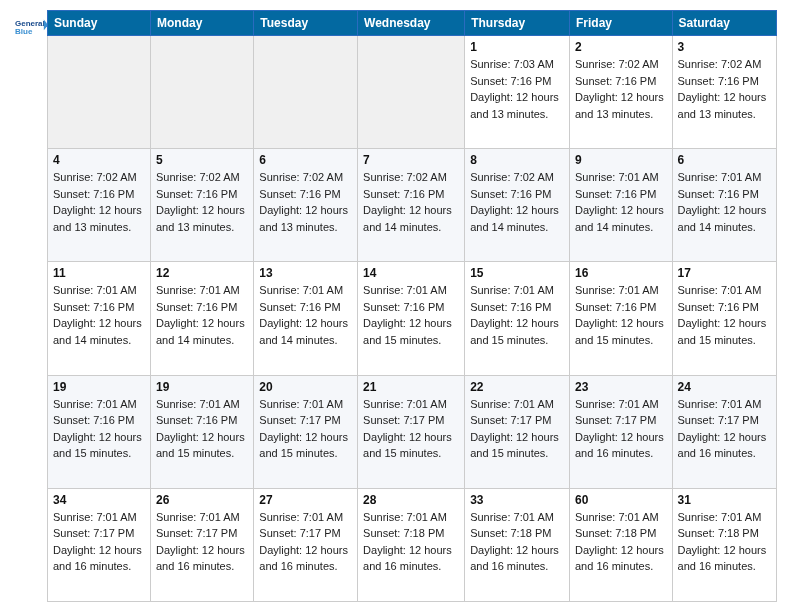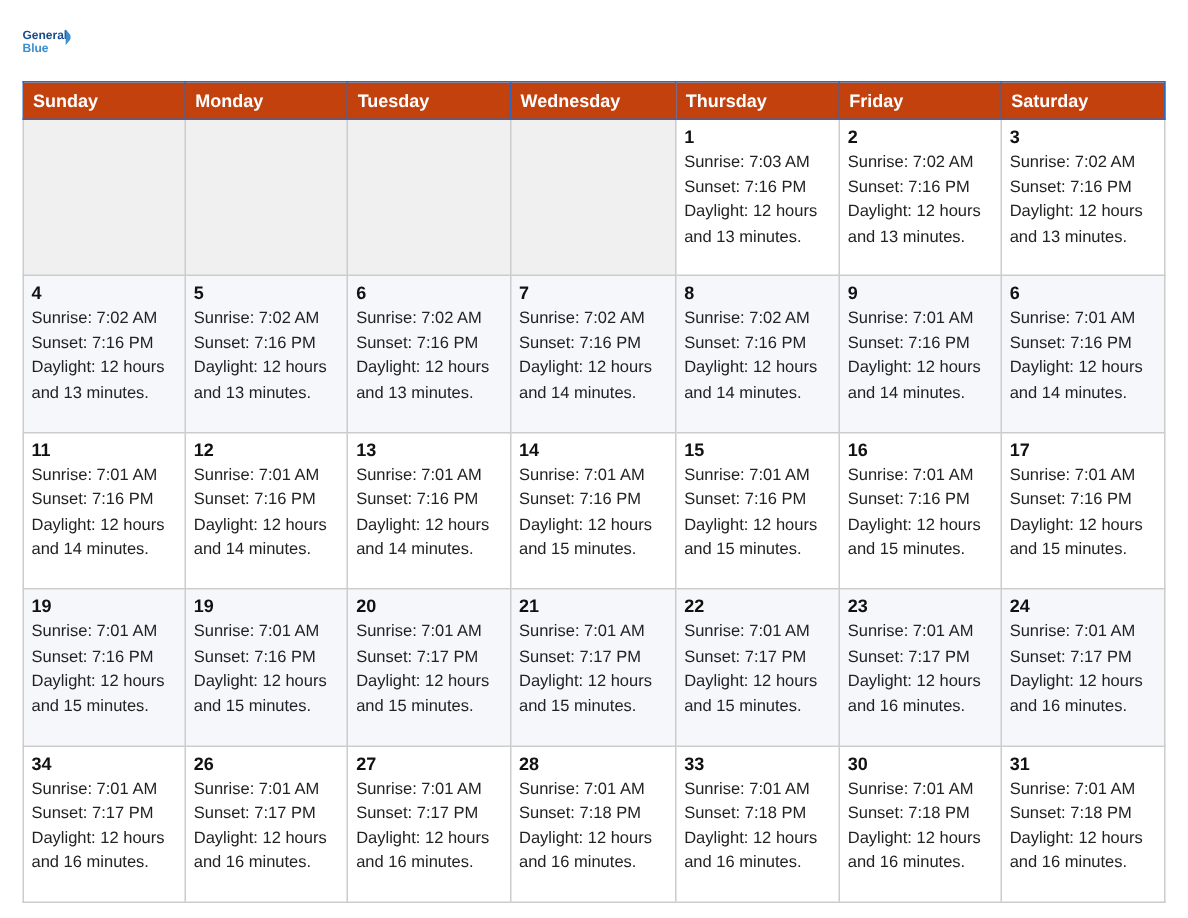--- a/index.html
+++ b/index.html
@@ -8,21 +8,20 @@
       height: 612px;
       font-family: Arial, sans-serif;
       background: #fff;
       overflow: hidden;
     }
     .page {
       width: 792px;
       height: 612px;
       padding: 10px 15px 10px 15px;
       display: flex;
-      flex-direction: column;
     }
     .header {
       display: flex;
       justify-content: space-between;
       align-items: flex-start;
       margin-bottom: 8px;
     }
     .logo {
       display: flex;
       align-items: center;
@@ -39,21 +38,21 @@
     .subtitle {
       font-size: 15px;
       color: #333;
     }
     .calendar-table {
       width: 100%;
       border-collapse: collapse;
       flex: 1;
     }
     .calendar-table thead tr th {
-      background-color: #c2410c;
+      background-color: #0369a1;
       color: #fff;
       text-align: left;
       padding: 5px 6px;
       font-size: 12px;
       font-weight: bold;
       border: 1px solid #2a6bbf;
     }
     .calendar-table tbody tr td {
       border: 1px solid #ccc;
       vertical-align: top;
@@ -324,21 +323,21 @@
 and 16 minutes.</div>
           </td>
           <td>
             <span class="day-number">33</span>
             <div class="day-info" style="white-space: pre-line;">Sunrise: 7:01 AM
 Sunset: 7:18 PM
 Daylight: 12 hours
 and 16 minutes.</div>
           </td>
           <td>
-            <span class="day-number">30</span>
+            <span class="day-number">60</span>
             <div class="day-info" style="white-space: pre-line;">Sunrise: 7:01 AM
 Sunset: 7:18 PM
 Daylight: 12 hours
 and 16 minutes.</div>
           </td>
           <td>
             <span class="day-number">31</span>
             <div class="day-info" style="white-space: pre-line;">Sunrise: 7:01 AM
 Sunset: 7:18 PM
 Daylight: 12 hours

